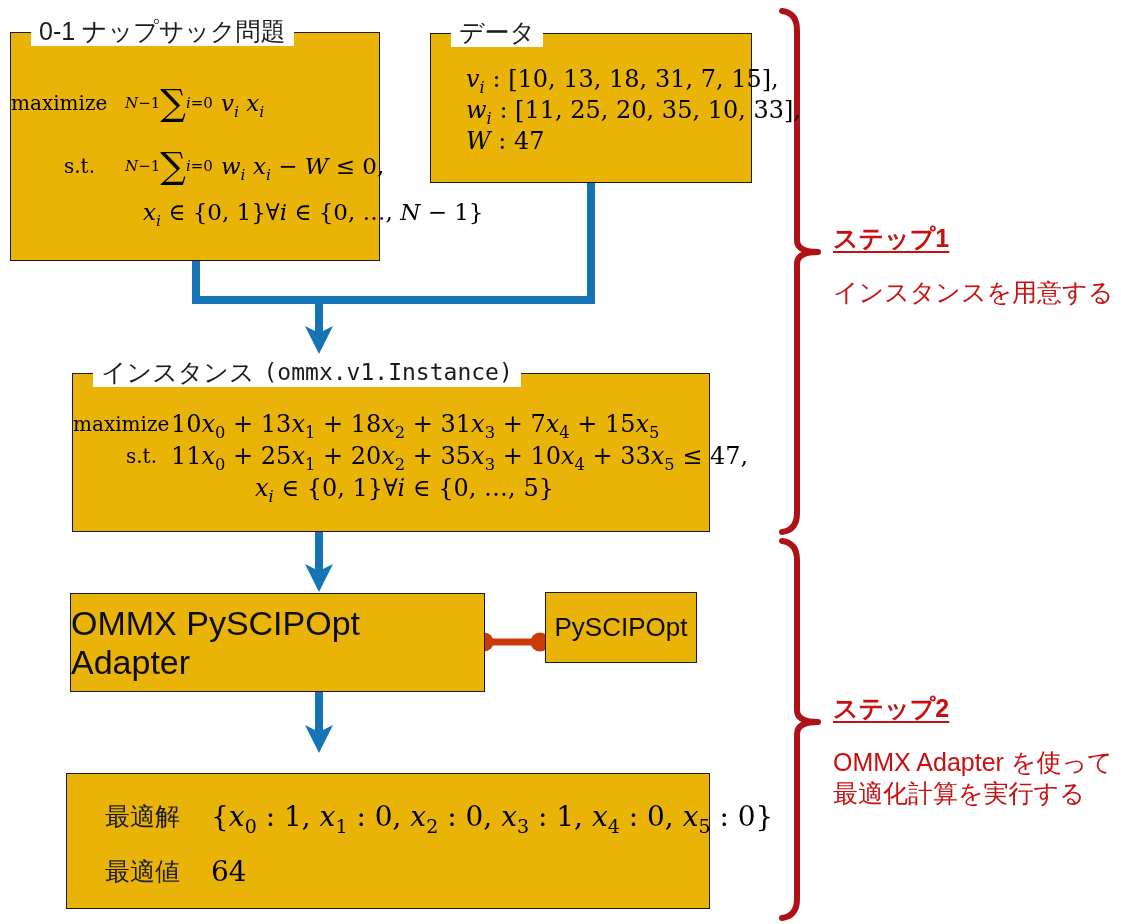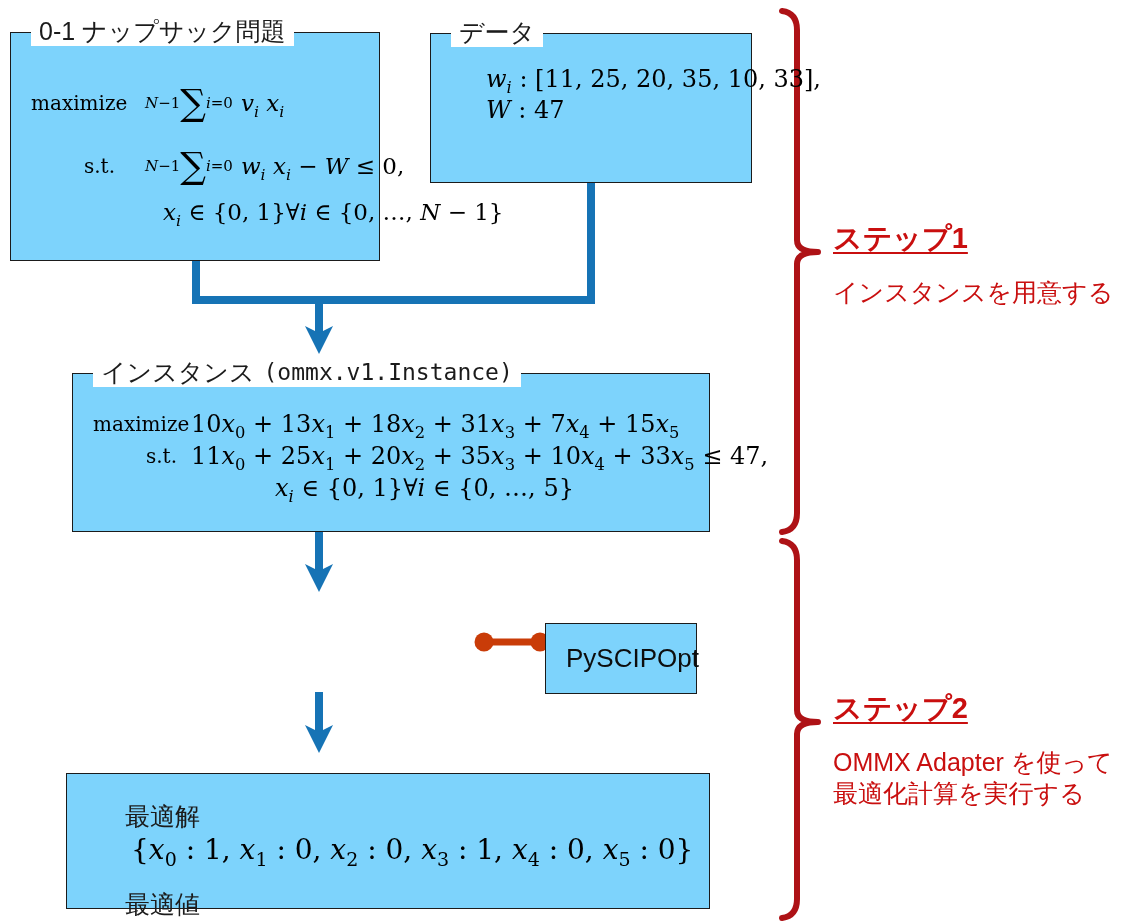--- a/index.html
+++ b/index.html
@@ -1,29 +1,29 @@
 <!DOCTYPE html>
 <html><head>
 <meta charset="utf-8">
 <style>
   html,body{margin:0;padding:0;background:#ffffff;width:1121px;height:924px;overflow:hidden;}
   .canvas{position:relative;width:1121px;height:924px;font-family:"Liberation Sans",sans-serif;color:#141414;}
   #connector-layer{position:absolute;left:0;top:0;}
 
   
-  .fbox{position:absolute;border:1.6px solid #1b1b1b;background:#7dd3fc;box-sizing:border-box;padding-left:20px;}
+  .fbox{position:absolute;border:1.6px solid #1b1b1b;background:#eab308;box-sizing:border-box;}
   .legend{position:absolute;top:-17px;left:20px;background:#ffffff;padding:0 8px;font-size:25px;
           line-height:30px;white-space:nowrap;display:flex;align-items:center;gap:9px;color:#1b1b1b;}
   .legend .code{font-family:"DejaVu Sans Mono",monospace;font-size:23px;}
 
   #knapsack-box{left:10px;top:32px;width:370px;height:229px;}
   #data-box{left:430px;top:33px;width:322px;height:150px;}
   #instance-box{left:72px;top:373px;width:638px;height:159px;}
   #adapter-box{left:70px;top:593px;width:415px;height:99px;display:flex;align-items:center;justify-content:center;}
-  #solver-box{left:545px;top:623px;width:152px;height:71px;display:flex;align-items:center;justify-content:flex-start;}
+  #solver-box{left:545px;top:592px;width:152px;height:71px;display:flex;align-items:center;justify-content:center;}
   #result-box{left:66px;top:773px;width:644px;height:136px;}
 
   
   .math-row{display:flex;align-items:center;font-family:"DejaVu Serif",serif;font-size:23px;color:#000;}
   .math-row i{font-style:italic;}
   sub{font-size:68%;line-height:0;}
   .mlabel{width:84px;text-align:right;flex:none;font-size:20px;font-family:"DejaVu Serif",serif;}
   .sumblock{display:flex;flex-direction:row;align-items:center;margin-left:30px;flex:none;}
   .sumblock .lim{font-size:15px;line-height:16px;font-family:"DejaVu Serif",serif;}
   .sigma{font-size:36px;line-height:32px;}
@@ -40,31 +40,31 @@
 
   #instance-content{padding-top:34px;}
   #instance-content .math-row{line-height:32px;height:32px;}
   #instance-content .expr{margin-left:14px;font-size:24px;}
   #instance-content .row3{padding-left:182px;}
 
   #adapter-box .boxlabel{font-size:34px;color:#0d0d0d;}
   #solver-box .boxlabel{font-size:26px;color:#0d0d0d;}
 
   #result-content{padding:26px 0 0 38px;}
-  .res-row{display:flex;align-items:flex-start;flex-direction:column;}
+  .res-row{display:flex;align-items:flex-end;}
   .res-row + .res-row{margin-top:22px;}
   .res-label{width:100px;flex:none;font-size:25px;color:#1b1b1b;}
   .res-value{margin-left:6px;font-family:"DejaVu Serif",serif;font-size:28px;color:#000;white-space:nowrap;}
   .res-value i{font-style:italic;}
 
   
   .step{position:absolute;color:#c90f0f;}
   #step-1{left:833px;top:224px;}
   #step-2{left:833px;top:694px;}
-  .step-title{font-size:29px;font-weight:bold;text-decoration:underline;text-underline-offset:4px;line-height:28px;}
+  .step-title{font-size:25px;font-weight:bold;text-decoration:underline;text-underline-offset:4px;line-height:28px;}
   .step-desc{margin-top:25px;font-size:25px;line-height:31px;white-space:pre-line;}
 </style>
 </head>
 <body>
 
 <div class="canvas">
 
   <svg id="connector-layer" width="1121" height="924" viewBox="0 0 1121 924">
 
     <path d="M196,259 L196,304" fill="none" stroke-width="8" stroke="#1673b5"></path>
@@ -110,20 +110,21 @@
       </div>
       <div class="math-row row3">
         <span class="expr" style="margin-left:0"><i>x</i><sub><i>i</i></sub> ∈ {0, 1}∀<i>i</i> ∈ {0, …, <i>N</i> − 1}</span>
       </div>
     </div>
   </div>
 
   <div class="fbox" id="data-box">
     <span class="legend">データ</span>
     <div id="data-content">
+      <div class="dline"><i>v</i><sub><i>i</i></sub> : [10, 13, 18, 31, 7, 15],</div>
       <div class="dline"><i>w</i><sub><i>i</i></sub> : [11, 25, 20, 35, 10, 33],</div>
       <div class="dline"><i>W</i> : 47</div>
     </div>
   </div>
 
   <div class="fbox" id="instance-box">
     <span class="legend">
       <span>インスタンス</span>
       <span class="code">(ommx.v1.Instance)</span>
     </span>
@@ -135,20 +136,23 @@
       <div class="math-row">
         <span class="mlabel">s.t.</span>
         <span class="expr">11<i>x</i><sub>0</sub> + 25<i>x</i><sub>1</sub> + 20<i>x</i><sub>2</sub> + 35<i>x</i><sub>3</sub> + 10<i>x</i><sub>4</sub> + 33<i>x</i><sub>5</sub> ≤ 47,</span>
       </div>
       <div class="math-row row3">
         <span class="expr" style="margin-left:0"><i>x</i><sub><i>i</i></sub> ∈ {0, 1}∀<i>i</i> ∈ {0, …, 5}</span>
       </div>
     </div>
   </div>
 
+  <div class="fbox" id="adapter-box">
+    <span class="boxlabel">OMMX PySCIPOpt Adapter</span>
+  </div>
 
   <div class="fbox" id="solver-box">
     <span class="boxlabel">PySCIPOpt</span>
   </div>
 
   <div class="fbox" id="result-box">
     <div id="result-content">
       <div class="res-row">
         <span class="res-label">最適解</span>
         <span class="res-value">{<i>x</i><sub>0</sub> : 1, <i>x</i><sub>1</sub> : 0, <i>x</i><sub>2</sub> : 0, <i>x</i><sub>3</sub> : 1, <i>x</i><sub>4</sub> : 0, <i>x</i><sub>5</sub> : 0}</span>

